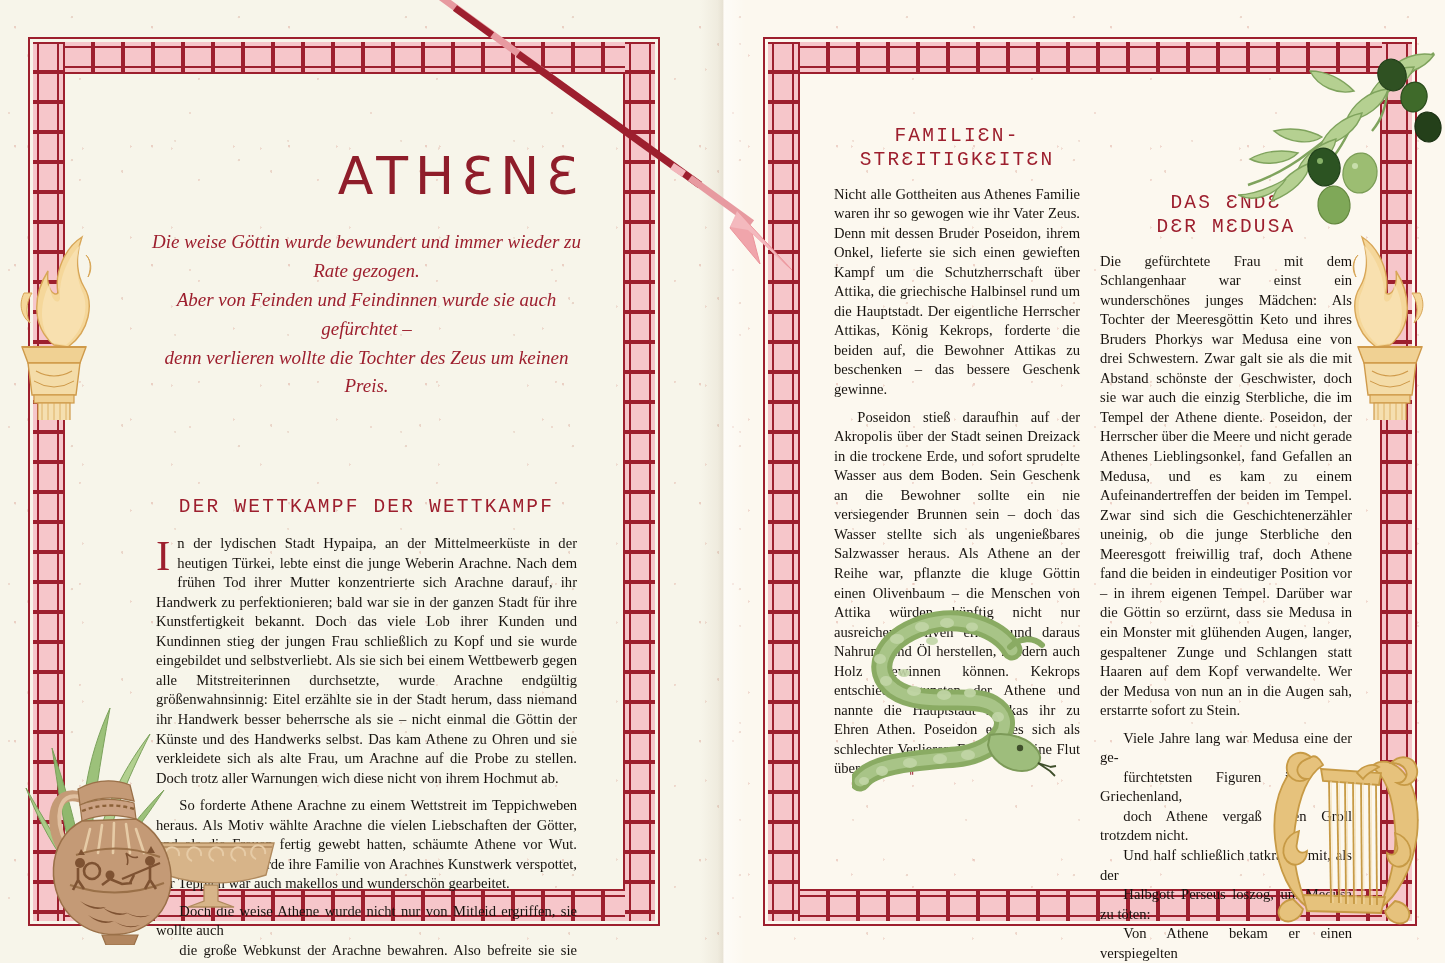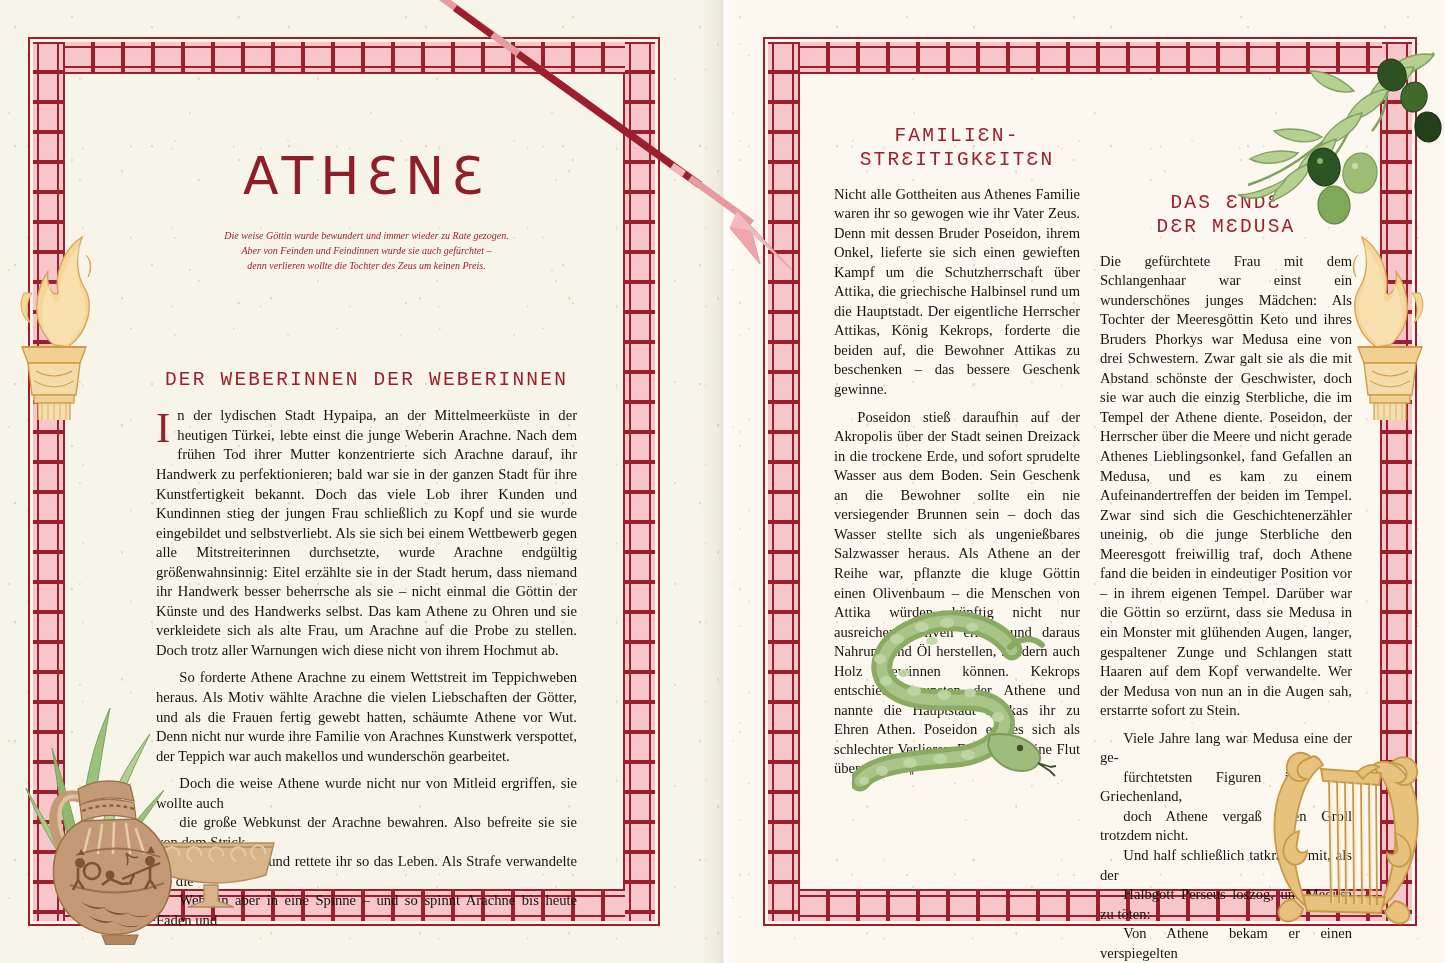--- a/index.html
+++ b/index.html
@@ -108,29 +108,29 @@
   .col { position: absolute; }
   #col-main   { left: 148px; top: 150px; width: 437px; }
   #col-mid    { left: 826px; top: 125px; width: 262px; }
   #col-right  { left: 1092px; top: 192px; width: 268px; }
 
   .title-main {
     font-family: "DejaVu Sans", sans-serif;
     color: #8f1d2a;
     font-size: 52px;
     letter-spacing: 7px;
-    text-align: center;
+    text-align: right;
     font-weight: 400;
     margin: 0 0 26px 0;
     line-height: 1;
   }
   .subtitle {
     color: #9d1f2e;
     font-style: italic;
-    font-size: 10px;
+    font-size: 19px;
     line-height: 1.52;
     text-align: center;
     margin: 0;
   }
   .section-head {
     font-family: Liberation Mono, monospace;
     color: #9d1f2e;
     font-size: 19.5px;
     letter-spacing: 2.2px;
     text-align: center;
@@ -221,21 +221,21 @@
   </svg>
 
   <div class="col" id="col-main">
     <h1 class="title-main">ATHƐNƐ</h1>
     <p class="subtitle">
       <span>Die weise Göttin wurde bewundert und immer wieder zu Rate gezogen.</span><br>
       <span>Aber von Feinden und Feindinnen wurde sie auch gefürchtet –</span><br>
       <span>denn verlieren wollte die Tochter des Zeus um keinen Preis.</span>
     </p>
 
-    <h2 class="section-head" id="head-wettkampf">DER WEBERINNEN DER WEBERINNEN</h2>
+    <h2 class="section-head" id="head-wettkampf">DER WETTKAMPF DER WETTKAMPF</h2>
 
     <p class="body dropcap-para"><span class="dropcap">I</span><span>n der lydischen Stadt Hypaipa, an der Mittelmeerküste in der heutigen Türkei, lebte einst die junge Weberin Arachne. Nach dem frühen Tod ihrer Mutter konzentrierte sich Arachne darauf, ihr Handwerk zu perfektionieren; bald war sie in der ganzen Stadt für ihre Kunstfertigkeit bekannt. Doch das viele Lob ihrer Kunden und Kundinnen stieg der jungen Frau schließlich zu Kopf und sie wurde eingebildet und selbstverliebt. Als sie sich bei einem Wettbewerb gegen alle Mitstreiterinnen durchsetzte, wurde Arachne endgültig größenwahnsinnig: Eitel erzählte sie in der Stadt herum, dass niemand ihr Handwerk besser beherrsche als sie – nicht einmal die Göttin der Künste und des Handwerks selbst. Das kam Athene zu Ohren und sie verkleidete sich als alte Frau, um Arachne auf die Probe zu stellen. Doch trotz aller Warnungen wich diese nicht von ihrem Hochmut ab.</span></p>
 
     <p class="body">So forderte Athene Arachne zu einem Wettstreit im Teppichweben heraus. Als Motiv wählte Arachne die vielen Liebschaften der Götter, und als die Frauen fertig gewebt hatten, schäumte Athene vor Wut. Denn nicht nur wurde ihre Familie von Arachnes Kunstwerk verspottet, der Teppich war auch makellos und wunderschön gearbeitet.</p>
 
     <p class="body taper">
       <span class="ln">Doch die weise Athene wurde nicht nur von Mitleid ergriffen, sie wollte auch</span>
       <span class="ln">die große Webkunst der Arachne bewahren. Also befreite sie sie von dem Strick</span>
       <span class="ln">um ihren Hals und rettete ihr so das Leben. Als Strafe verwandelte sie die</span>
       <span class="ln">Weberin aber in eine Spinne – und so spinnt Arachne bis heute Fäden und</span>

